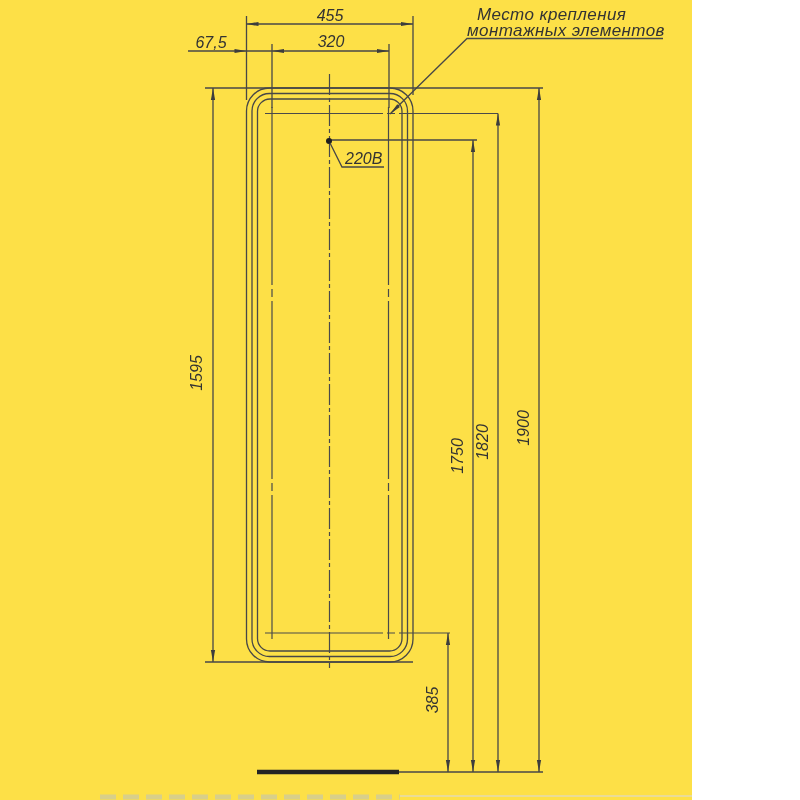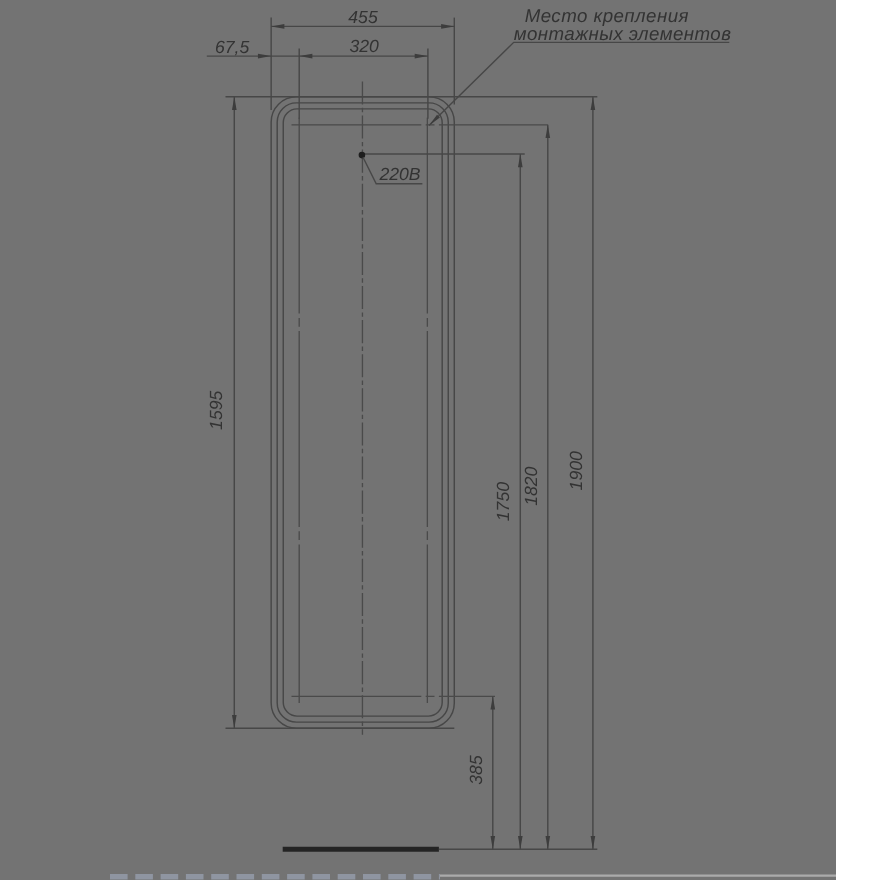--- a/index.html
+++ b/index.html
@@ -2,23 +2,23 @@
 <html><head>
 <meta charset="utf-8">
 <style>
   html, body {
     margin: 0;
     padding: 0;
     background: #ffffff;
   }
   .canvas {
     position: relative;
-    width: 760px;
+    width: 692px;
     height: 800px;
-    background: #737373;
+    background: #fde047;
     overflow: hidden;
     font-family: "Liberation Sans", sans-serif;
   }
   svg { display: block; }
   .thin {
     stroke: #474747;
     stroke-width: 1.3;
     fill: none;
     stroke-linecap: butt;
   }

